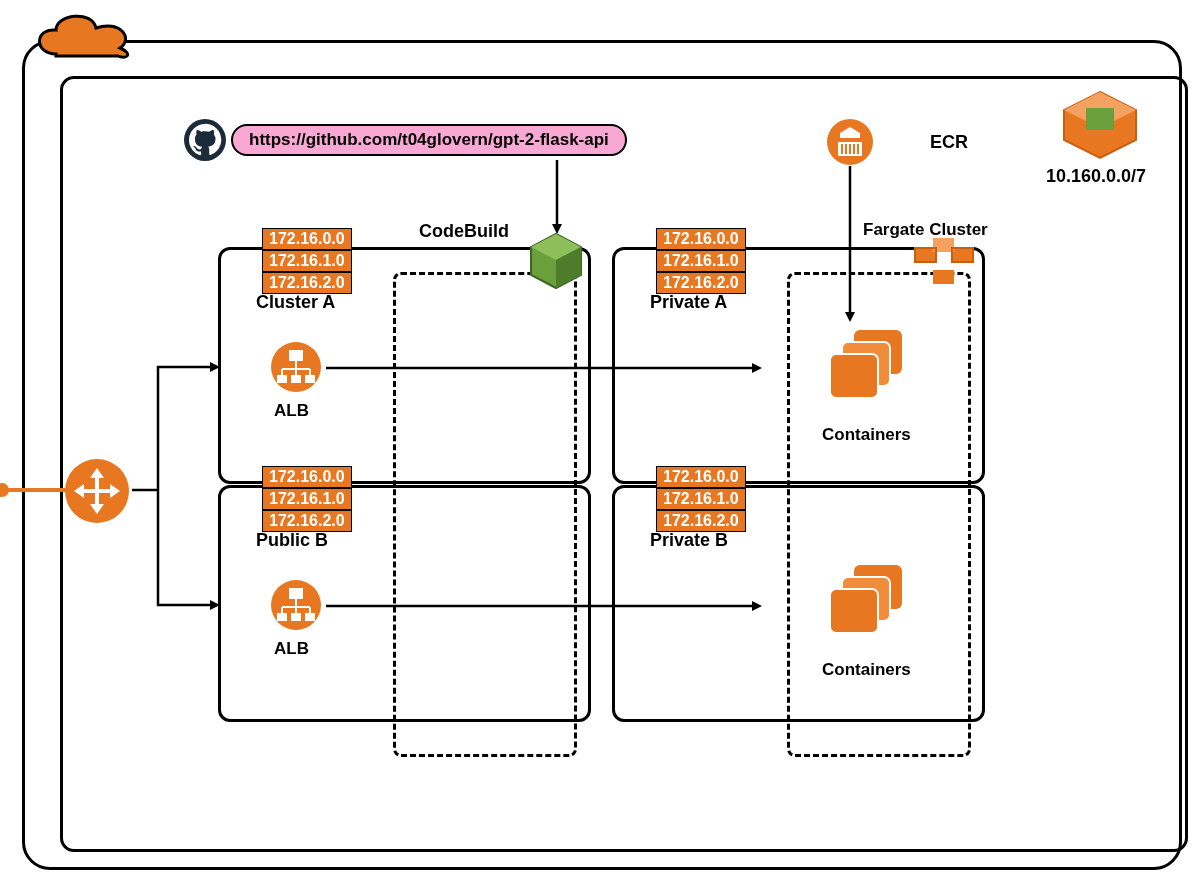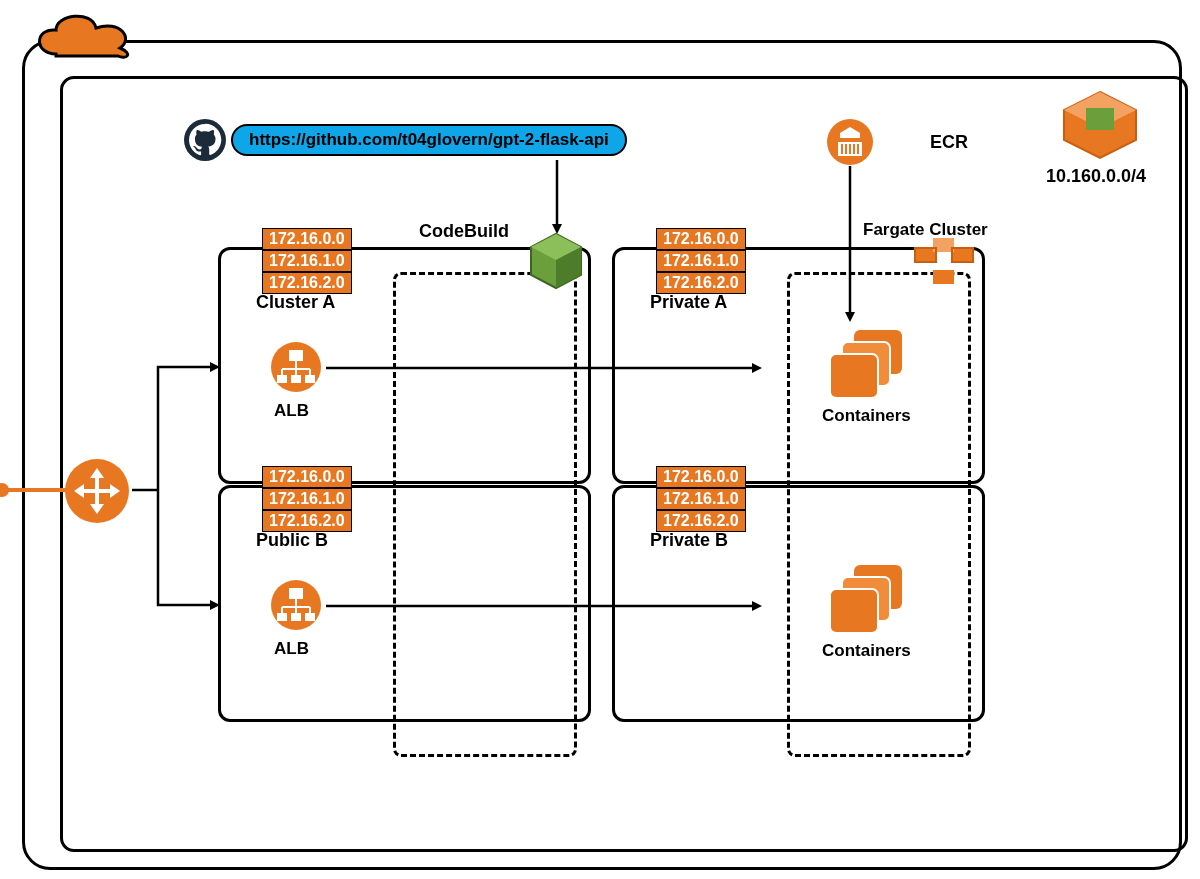--- a/index.html
+++ b/index.html
@@ -6,40 +6,40 @@
 body { width:1200px; height:879px; font-family:Arial,Helvetica,sans-serif; position:relative; background:#fff; }
 .outer-frame { position:absolute; left:22px; top:40px; width:1160px; height:830px; border:3px solid #000; border-radius:28px; }
 .aws-cloud { position:absolute; left:26px; top:8px; width:120px; height:55px; z-index:2; }
 .aws-cloud svg { width:100%; height:100%; }
 .aws-label { position:absolute; left:64px; top:22px; font-size:19px; font-weight:800; color:#fff; letter-spacing:1px; }
 .inner-frame { position:absolute; left:60px; top:76px; width:1128px; height:776px; border:3px solid #000; border-radius:14px; }
 .vpc-icon { position:absolute; left:1060px; top:90px; width:80px; height:70px; }
 .vpc-cidr { position:absolute; left:1046px; top:166px; font-size:18px; font-weight:800; }
 .github-row { position:absolute; left:183px; top:118px; display:flex; align-items:center; gap:10px; }
 .github-icon { width:44px; height:44px; }
-.github-url-box { border:2px solid #000; border-radius:16px; padding:4px 16px; font-size:17px; font-weight:600; background:#0ea5e9; margin-left:-6px; }
+.github-url-box { border:2px solid #000; border-radius:16px; padding:4px 16px; font-size:17px; font-weight:600; background:#f9a8d4; margin-left:-6px; }
 .ecr-row { position:absolute; left:826px; top:118px; display:flex; align-items:center; gap:10px; }
 .ecr-icon { width:48px; height:48px; }
 .ecr-label { font-size:18px; font-weight:800;margin-left:46px; }
 .codebuild-label { position:absolute; left:419px; top:221px; font-size:18px; font-weight:800; }
 .codebuild-icon { position:absolute; left:527px; top:232px; width:58px; height:58px; z-index:3; }
 .fargate-label { position:absolute; left:815px; top:220px; font-size:17px; font-weight:800;margin-left:48px; }
 .fargate-icon { position:absolute; left:913px; top:234px; width:62px; height:54px; z-index:3; }
 .internet-in { position:absolute; left:0; top:488px; width:70px; height:4px; background:#e87722; }
 .internet-in::before { content:""; position:absolute; left:-5px; top:-5px; width:14px; height:14px; background:#e87722; border-radius:50%; }
 .gateway-icon { position:absolute; left:64px; top:458px; width:66px; height:66px; }
 .subnet { position:absolute; border:3px solid #000; border-radius:12px; }
 .subnet-inner { position:absolute; border:3px dashed #000; border-radius:8px; }
 .subnet-ips { position:absolute; display:flex; flex-direction:column; gap:0; }
 .ipbox { background:#e87722; color:#fff; font-size:16px; font-weight:700; padding:1px 6px; border:1px solid #000; }
 .subnet-name { position:absolute; font-size:18px; font-weight:800; }
 .alb-icon { position:absolute; width:52px; height:52px; }
 .alb-label { position:absolute; font-size:17px; font-weight:800;text-align:right; }
 .containers-icon { position:absolute; width:86px; height:76px; }
-.containers-label { position:absolute; font-size:17px; font-weight:800; }
+.containers-label { position:absolute; font-size:17px; font-weight:800;margin-top:19px; }
 .arrow { position:absolute; z-index:1; }
 .arrow line,.arrow path { stroke:#000; stroke-width:2.5; fill:none; }
 .arrow polygon { fill:#000; }
 </style>
 </head>
 <body>
 
 <div class="outer-frame"></div>
 <div class="aws-cloud">
   <svg viewBox="0 0 120 55">
@@ -49,21 +49,21 @@
 <div class="aws-label">AWS</div>
 
 <div class="inner-frame"></div>
 <div class="vpc-icon">
   <svg viewBox="0 0 80 70">
       <polygon points="40,2 76,20 76,50 40,68 4,50 4,20" fill="#e87722" stroke="#c85f0f" stroke-width="2"></polygon>
       <polygon points="40,2 76,20 40,38 4,20" fill="#f4a261"></polygon>
       <rect x="26" y="18" width="28" height="22" fill="#6a9f3c"></rect>
     </svg>
 </div>
-<div class="vpc-cidr">10.160.0.0/4</div>
+<div class="vpc-cidr">10.160.0.0/7</div>
 
 <div class="github-row">
   <div class="github-icon">
     <svg viewBox="0 0 44 44">
         <circle cx="22" cy="22" r="21" fill="#1b2b3a"></circle>
         <path d="M22 6c-8.8 0-16 7.2-16 16 0 7.1 4.6 13.1 11 15.2.8.1 1.1-.4 1.1-.8v-3c-4.5 1-5.4-2.1-5.4-2.1-.7-1.9-1.8-2.4-1.8-2.4-1.5-1 .1-1 .1-1 1.6.1 2.5 1.7 2.5 1.7 1.4 2.5 3.8 1.8 4.7 1.3.1-1.1.6-1.8 1-2.2-3.6-.4-7.3-1.8-7.3-8 0-1.8.6-3.2 1.7-4.3-.2-.4-.7-2.1.2-4.3 0 0 1.4-.4 4.4 1.7 1.3-.4 2.6-.5 4-.5s2.7.2 4 .5c3-2.1 4.4-1.7 4.4-1.7.9 2.2.3 3.9.2 4.3 1 1.1 1.7 2.5 1.7 4.3 0 6.2-3.8 7.5-7.4 7.9.6.5 1.1 1.5 1.1 3v4.5c0 .4.3.9 1.1.8 6.4-2.1 11-8.1 11-15.2 0-8.8-7.2-16-16-16z" fill="#fff"></path>
       </svg>
   </div>
   <div class="github-url-box">https://github.com/t04glovern/gpt-2-flask-api</div>
 </div>

